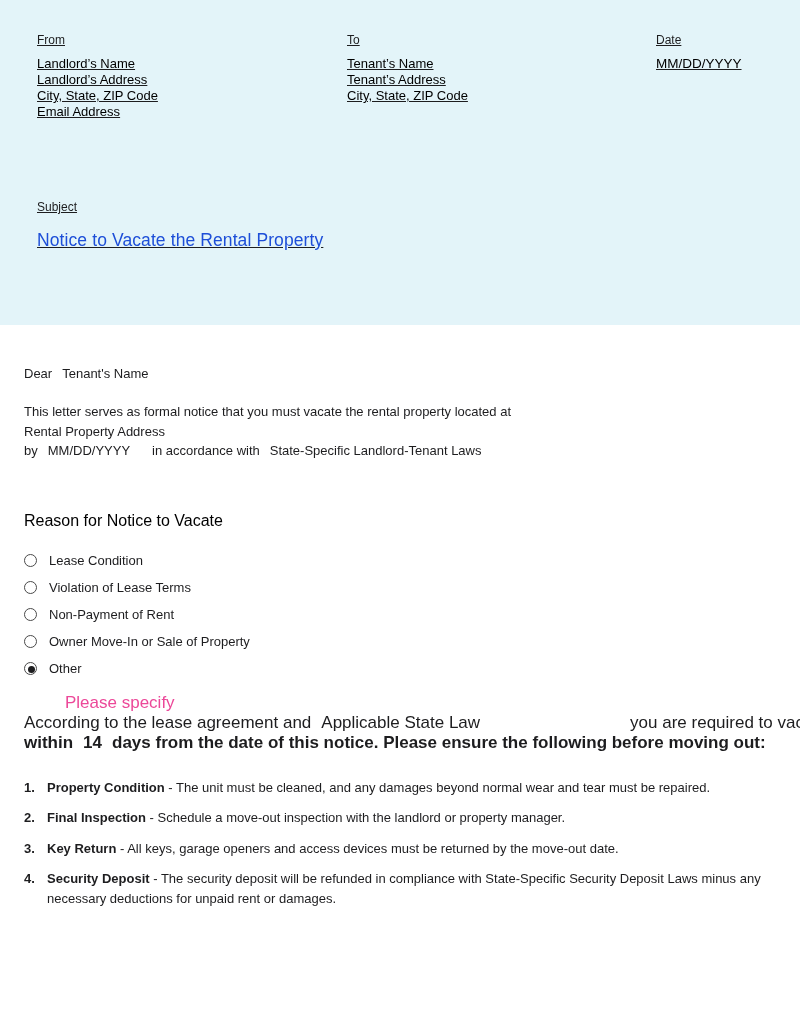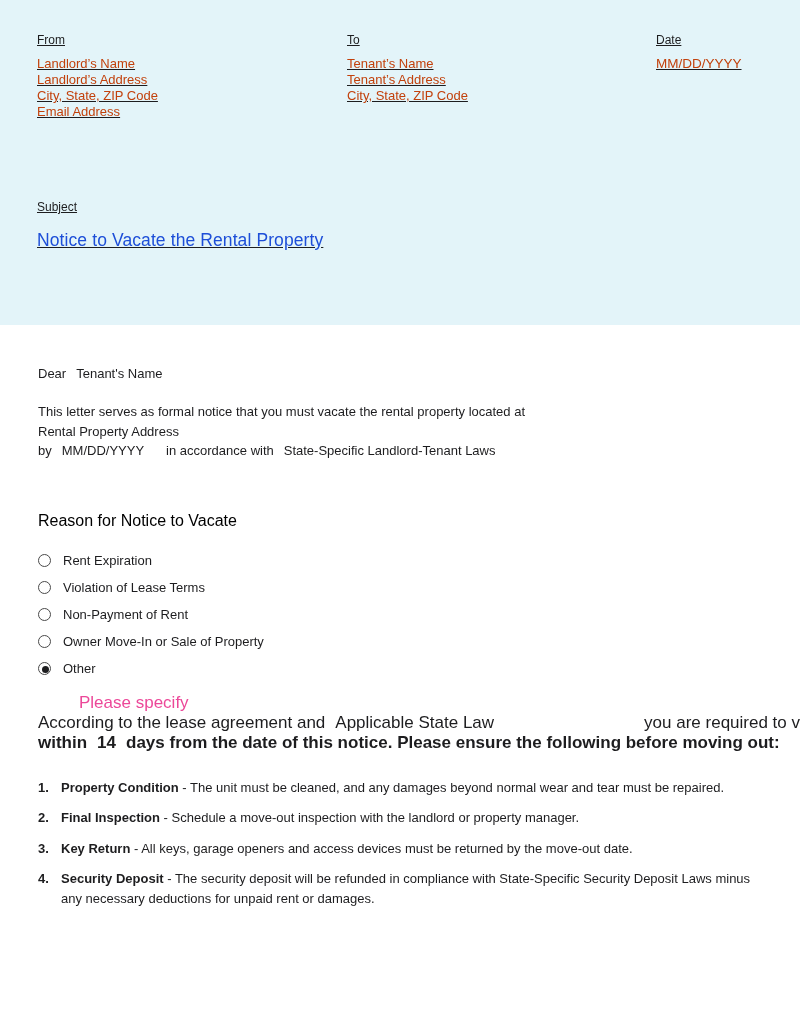--- a/index.html
+++ b/index.html
@@ -23,32 +23,32 @@
   .col-to { width: 309px; }
   .col-date { flex: 1; }
   .field-label {
     font-size: 12px;
     color: #1d1d1f;
     margin-bottom: 9px;
   }
   .field-line {
     font-size: 13px;
     line-height: 16px;
-    color: #c2410c;
+    color: #000000;
     cursor: text;
   }
   .date-value { font-size: 13.5px; line-height: 16px; }
   .subject-block { margin-top: 80px; }
   .subject-heading {
     font-size: 17.5px;
     color: #1d4ed8;
     margin-top: 16px;
     letter-spacing: 0.1px;
   }
-  .body-area { padding: 0 38px; }
+  .body-area { padding: 0 24px; }
   .salutation {
     margin-top: 41px;
     font-size: 13px;
   }
   .salutation .name { margin-left: 10px; }
   .para {
     margin-top: 21px;
     font-size: 13px;
     line-height: 19.5px;
   }
@@ -156,21 +156,21 @@
     <div class="line">
       <span>by</span><span class="gap-sm"></span><span class="inline-field">MM/DD/YYYY</span><span class="gap-md"></span><span>in accordance with</span><span class="gap-sm"></span><span class="inline-field">State-Specific Landlord-Tenant Laws</span>
     </div>
   </div>
 
   <div class="section-heading">Reason for Notice to Vacate</div>
 
   <div class="radio-group">
     <div class="radio-row">
       <span class="radio-circle"></span>
-      <span class="radio-label">Rent Expiration</span>
+      <span class="radio-label">Lease Condition</span>
     </div>
     <div class="radio-row">
       <span class="radio-circle"></span>
       <span class="radio-label">Violation of Lease Terms</span>
     </div>
     <div class="radio-row">
       <span class="radio-circle"></span>
       <span class="radio-label">Non-Payment of Rent</span>
     </div>
     <div class="radio-row">

